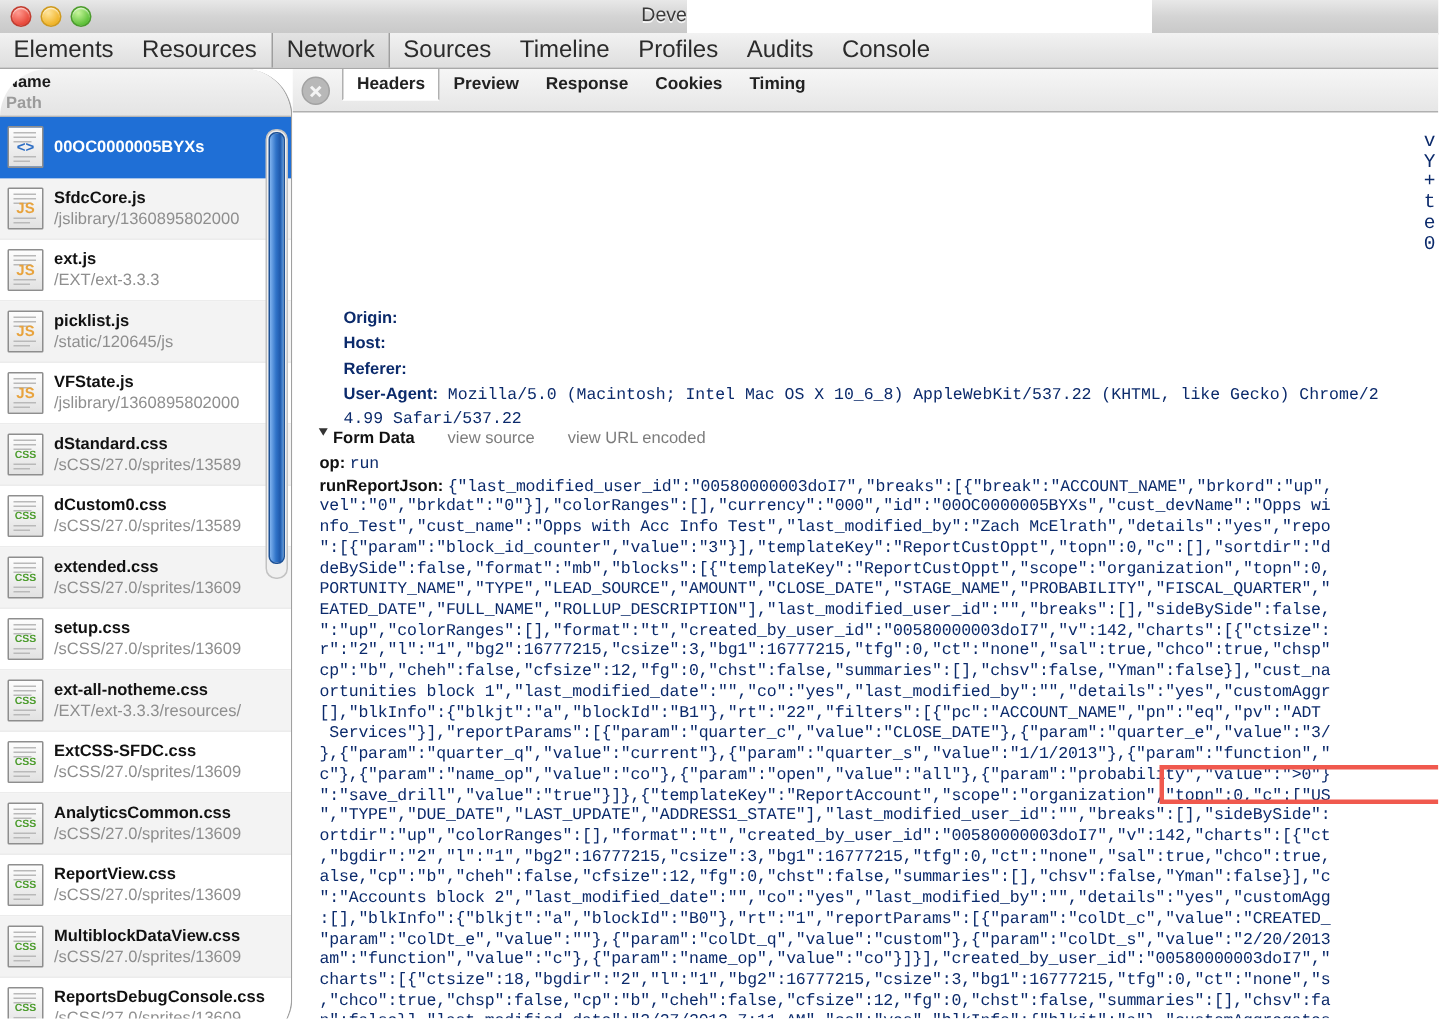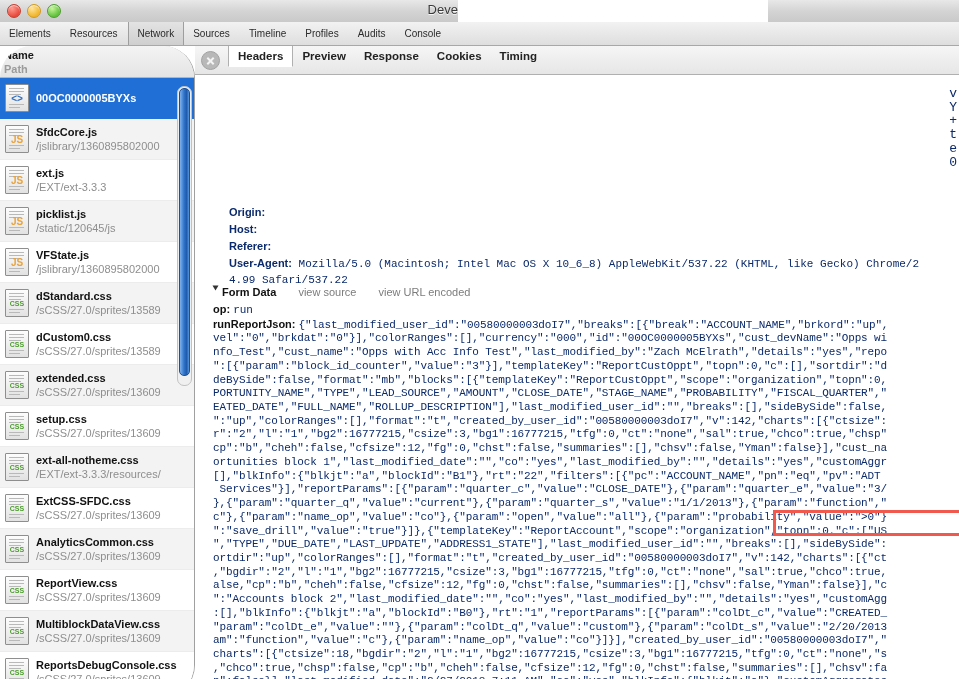--- a/index.html
+++ b/index.html
@@ -34,21 +34,21 @@
 
   
   .toolbar{
     position:absolute;left:0;top:22px;width:959px;height:23px;
     background:linear-gradient(to bottom,#f2f2f2,#dedede);
     border-bottom:1px solid #a8a8a8;
     display:flex;align-items:stretch;
   }
   .ttab{
     display:flex;align-items:center;padding:0 9px;
-    font-size:10px;color:#2b2b2b;cursor:default;
+    font-size:16px;color:#2b2b2b;cursor:default;
     border-right:1px solid transparent;
   }
   .ttab.active{
     background:linear-gradient(to bottom,#e3e3e3,#cfcfcf);
     border-left:1px solid #9e9e9e;border-right:1px solid #9e9e9e;
   }
 
   
   .sidebar{
     position:absolute;left:0;top:46px;width:194px;height:651px;

